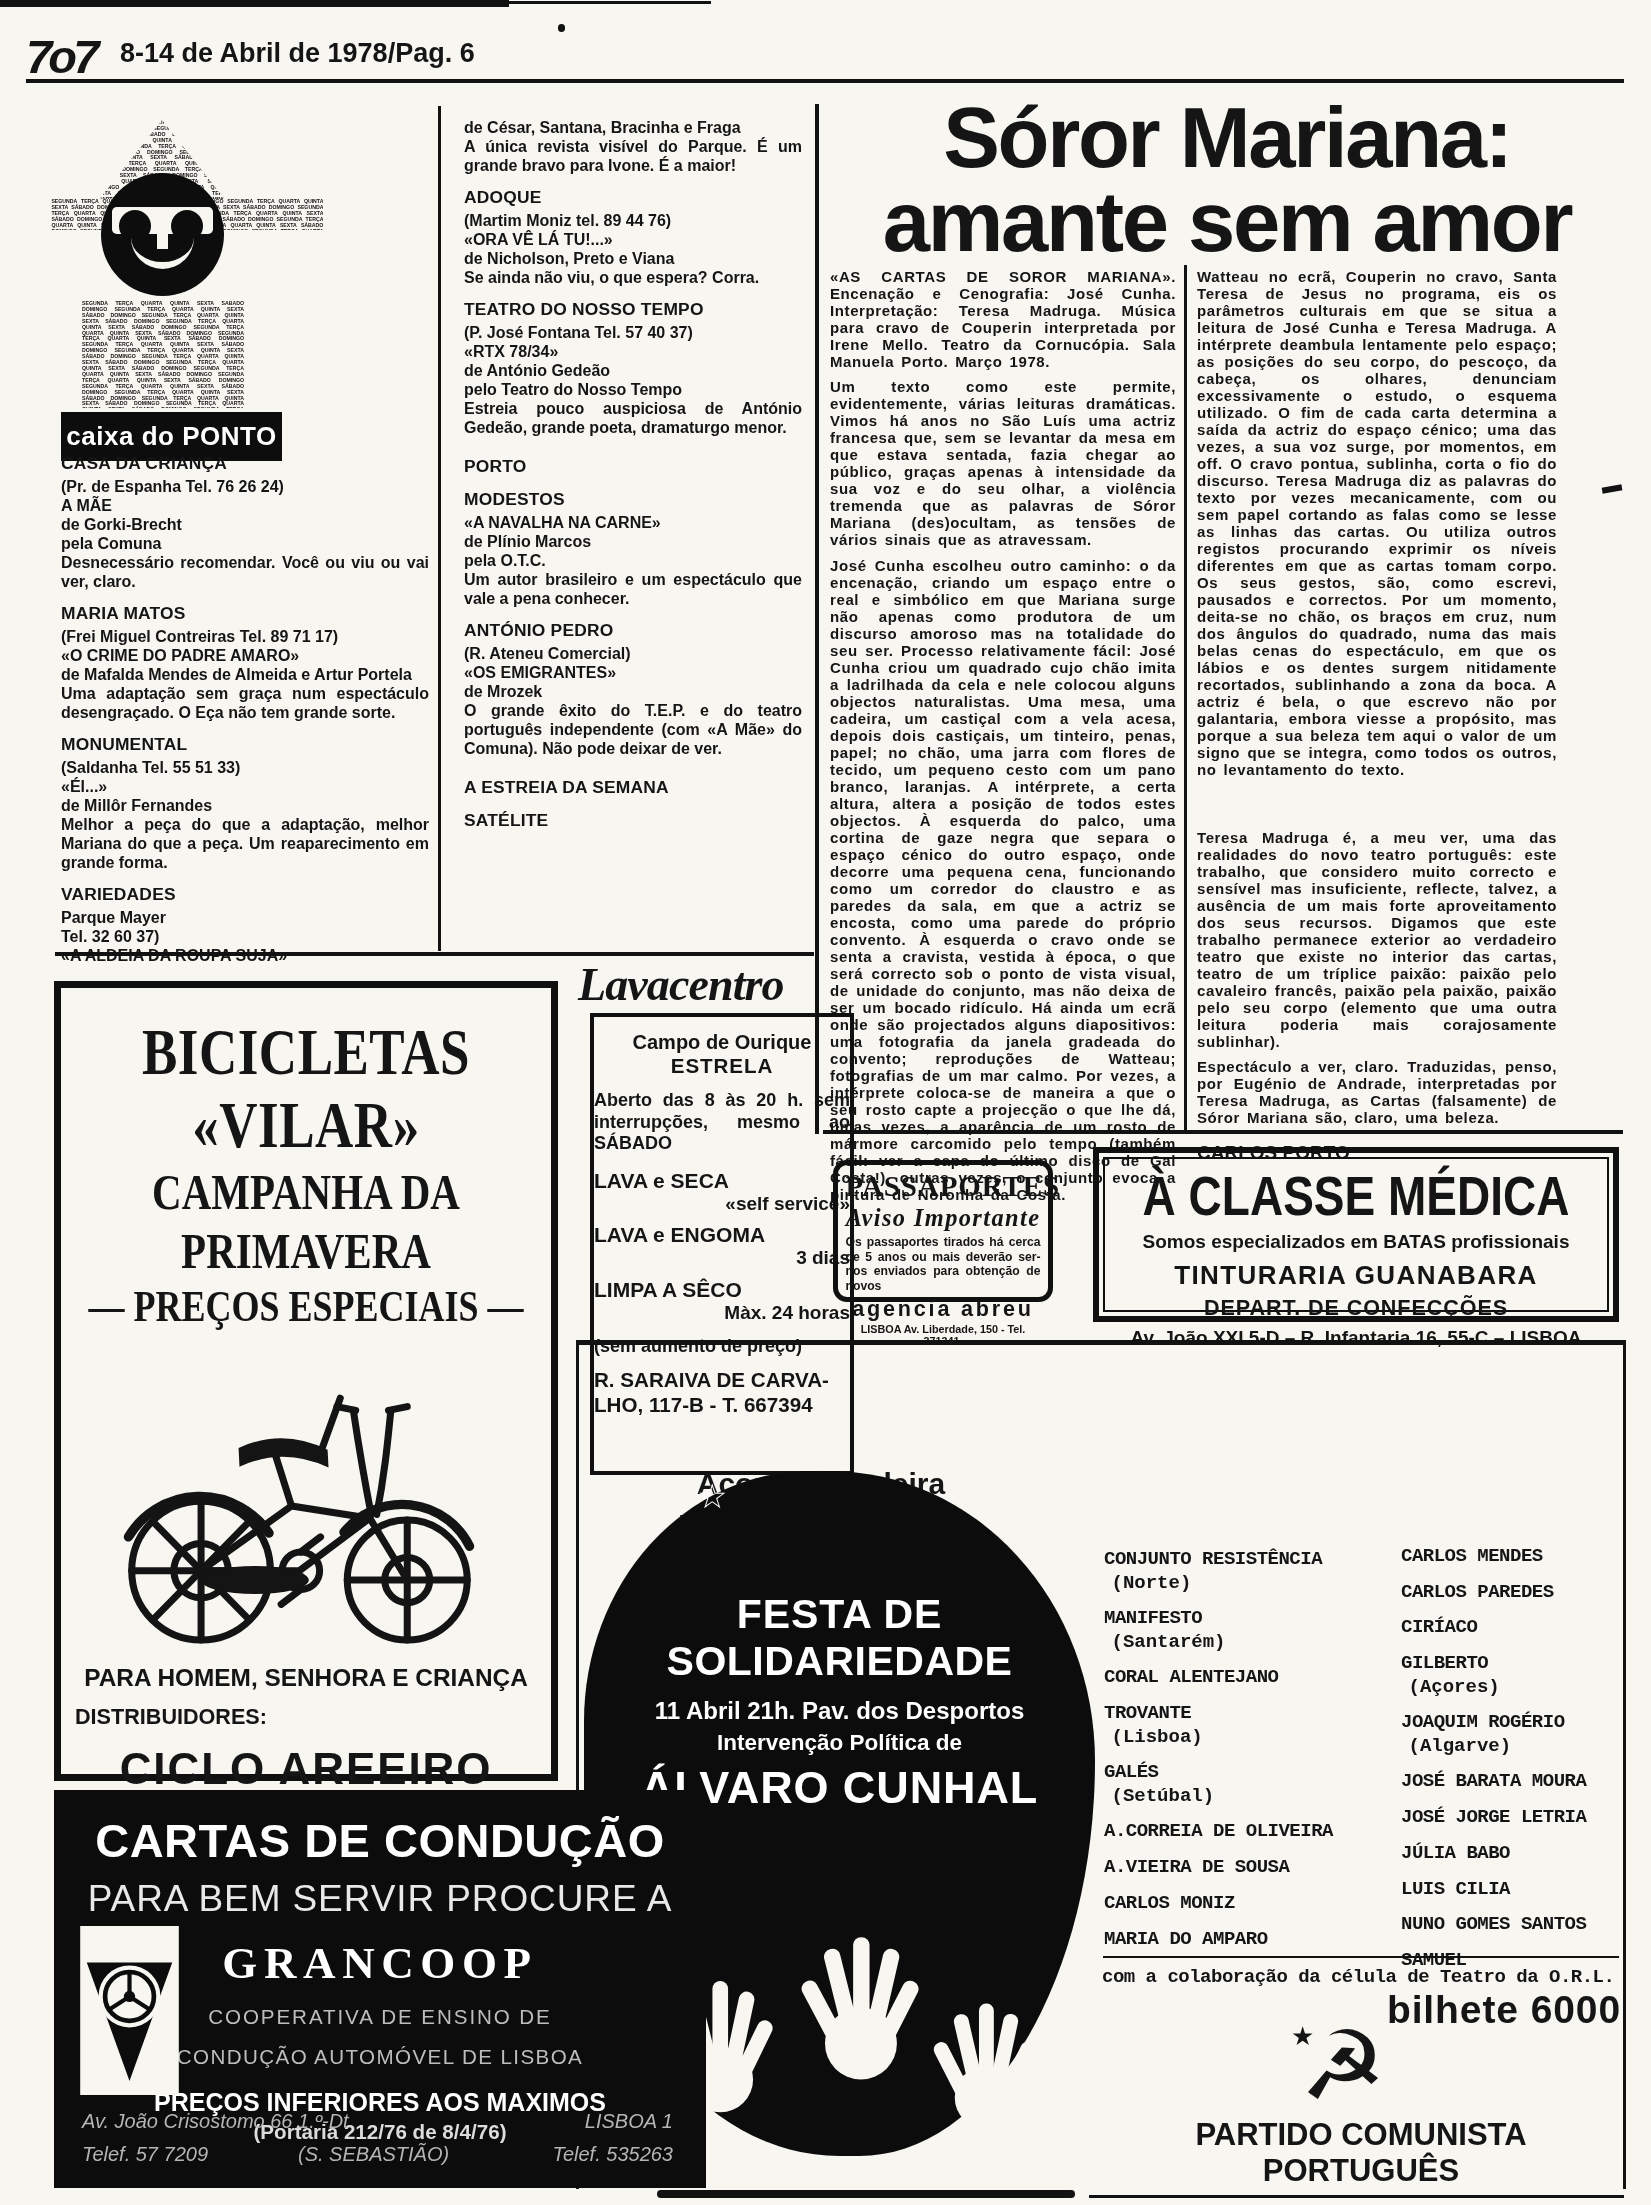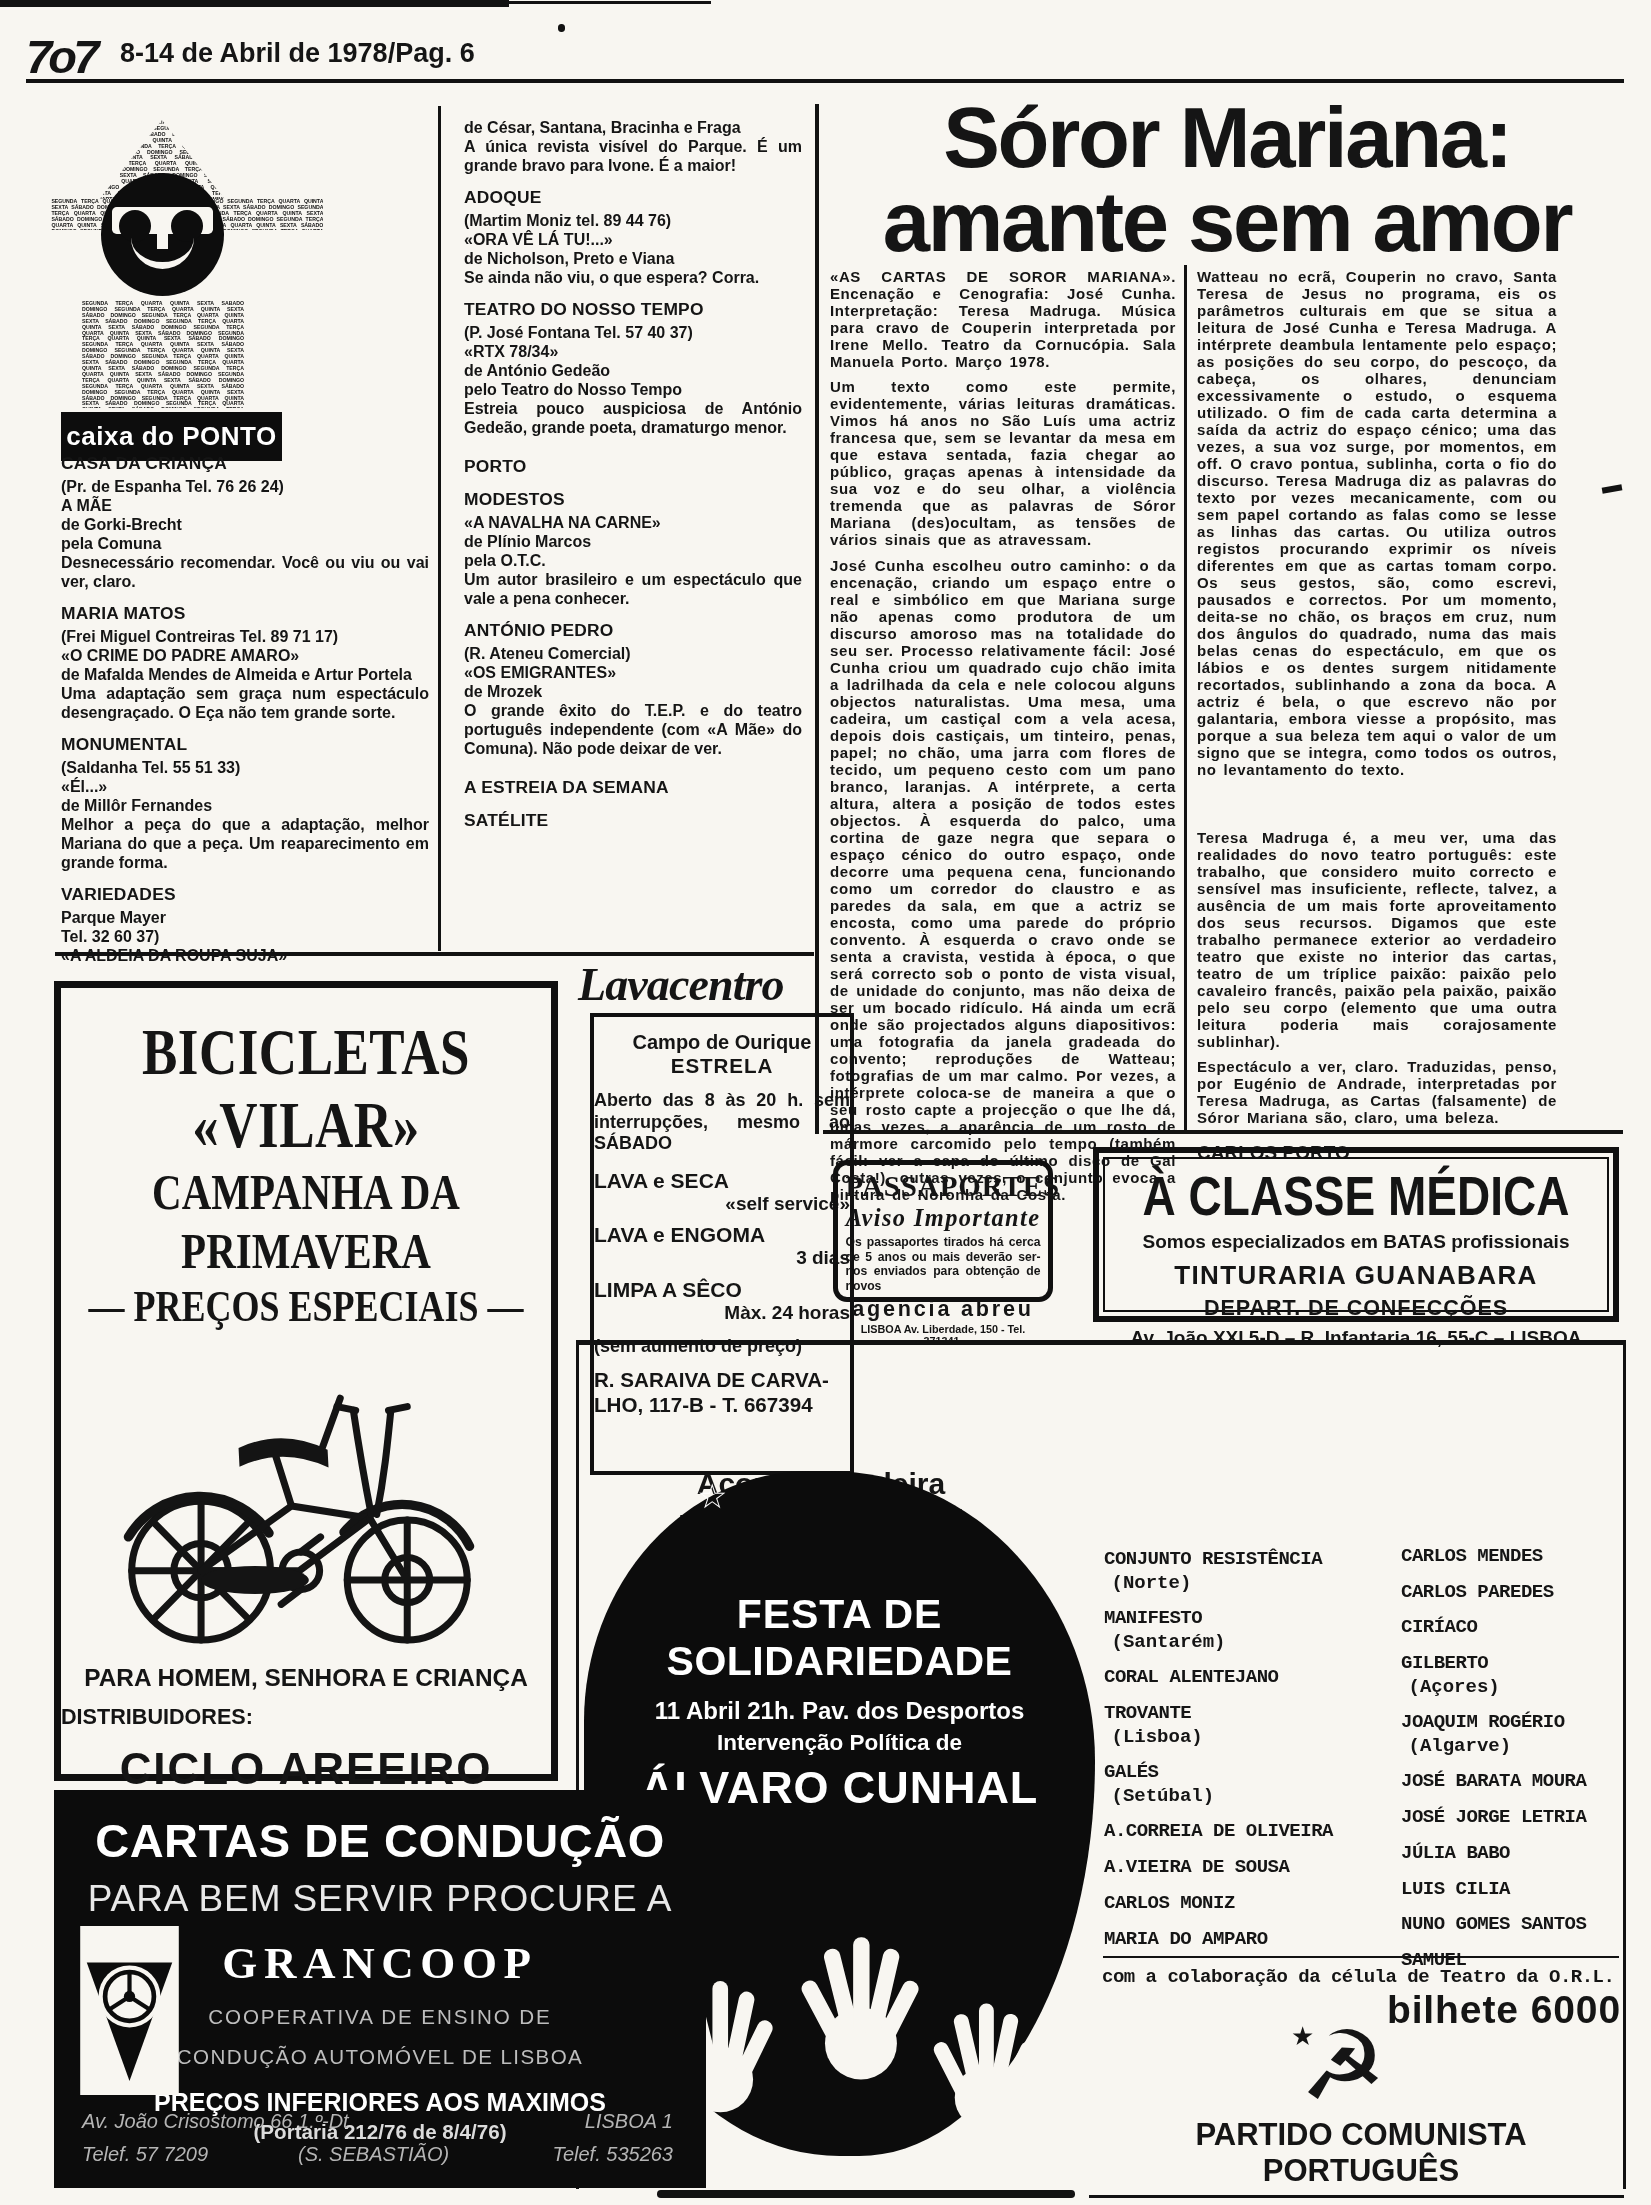--- a/index.html
+++ b/index.html
@@ -189,21 +189,21 @@
         <line x1="505" y1="170" x2="545" y2="178"></line>
           <line x1="615" y1="178" x2="655" y2="170"></line>
         <circle cx="428" cy="520" r="40"></circle>
         <line x1="428" y1="480" x2="470" y2="448"></line>
           <line x1="428" y1="560" x2="386" y2="592"></line>
       </g>
       <path d="M295,258 Q390,215 485,262 L487,300 Q392,255 297,298 Z" fill="#141414"></path>
       <ellipse cx="330" cy="540" rx="115" ry="30" fill="#141414"></ellipse>
     </svg>
     <div style="margin-top:6.6px;font-size:24.4px;font-weight:800">PARA HOMEM, SENHORA E CRIANÇA</div>
-    <div style="margin-top:12.2px;font-size:21.6px;font-weight:600;text-align:left;">DISTRIBUIDORES:</div>
+    <div style="margin-top:12.2px;font-size:21.6px;font-weight:600;text-align:left;padding-left:14px">DISTRIBUIDORES:</div>
     <div style="margin-top:14px;font-size:44px;font-weight:800;letter-spacing:1.9px">CICLO AREEIRO</div>
     <div style="margin-top:26px;font-size:19px;font-weight:700">Av. Alm. Gago Coutinho, 3-B — Tel. 886870-890342</div>
     <div style="margin-top:3.8px;font-size:19px;font-weight:700">—— LISBOA ——</div>
   </div>
 
   <div class="abs serif" style="left:578px;top:958px;width:272px;font-size:46px;font-weight:700;font-style:italic;letter-spacing:-0.9px">Lavacentro</div>
   <div class="abs" style="left:590px;top:1013px;width:264px;height:462px;border:4.7px solid #101010;padding:14px 0">
     <div class="ctr" style="font-size:20px;font-weight:800">Campo de Ourique</div>
     <div class="ctr" style="font-size:20.6px;font-weight:800;letter-spacing:0.9px">ESTRELA</div>
     <p class="jst" style="margin:12.2px 0 0 0;font-size:18px;line-height:21.6px;font-weight:700">Aberto das 8 às 20 h. sem interrupções, mesmo ao SÁBADO</p>

